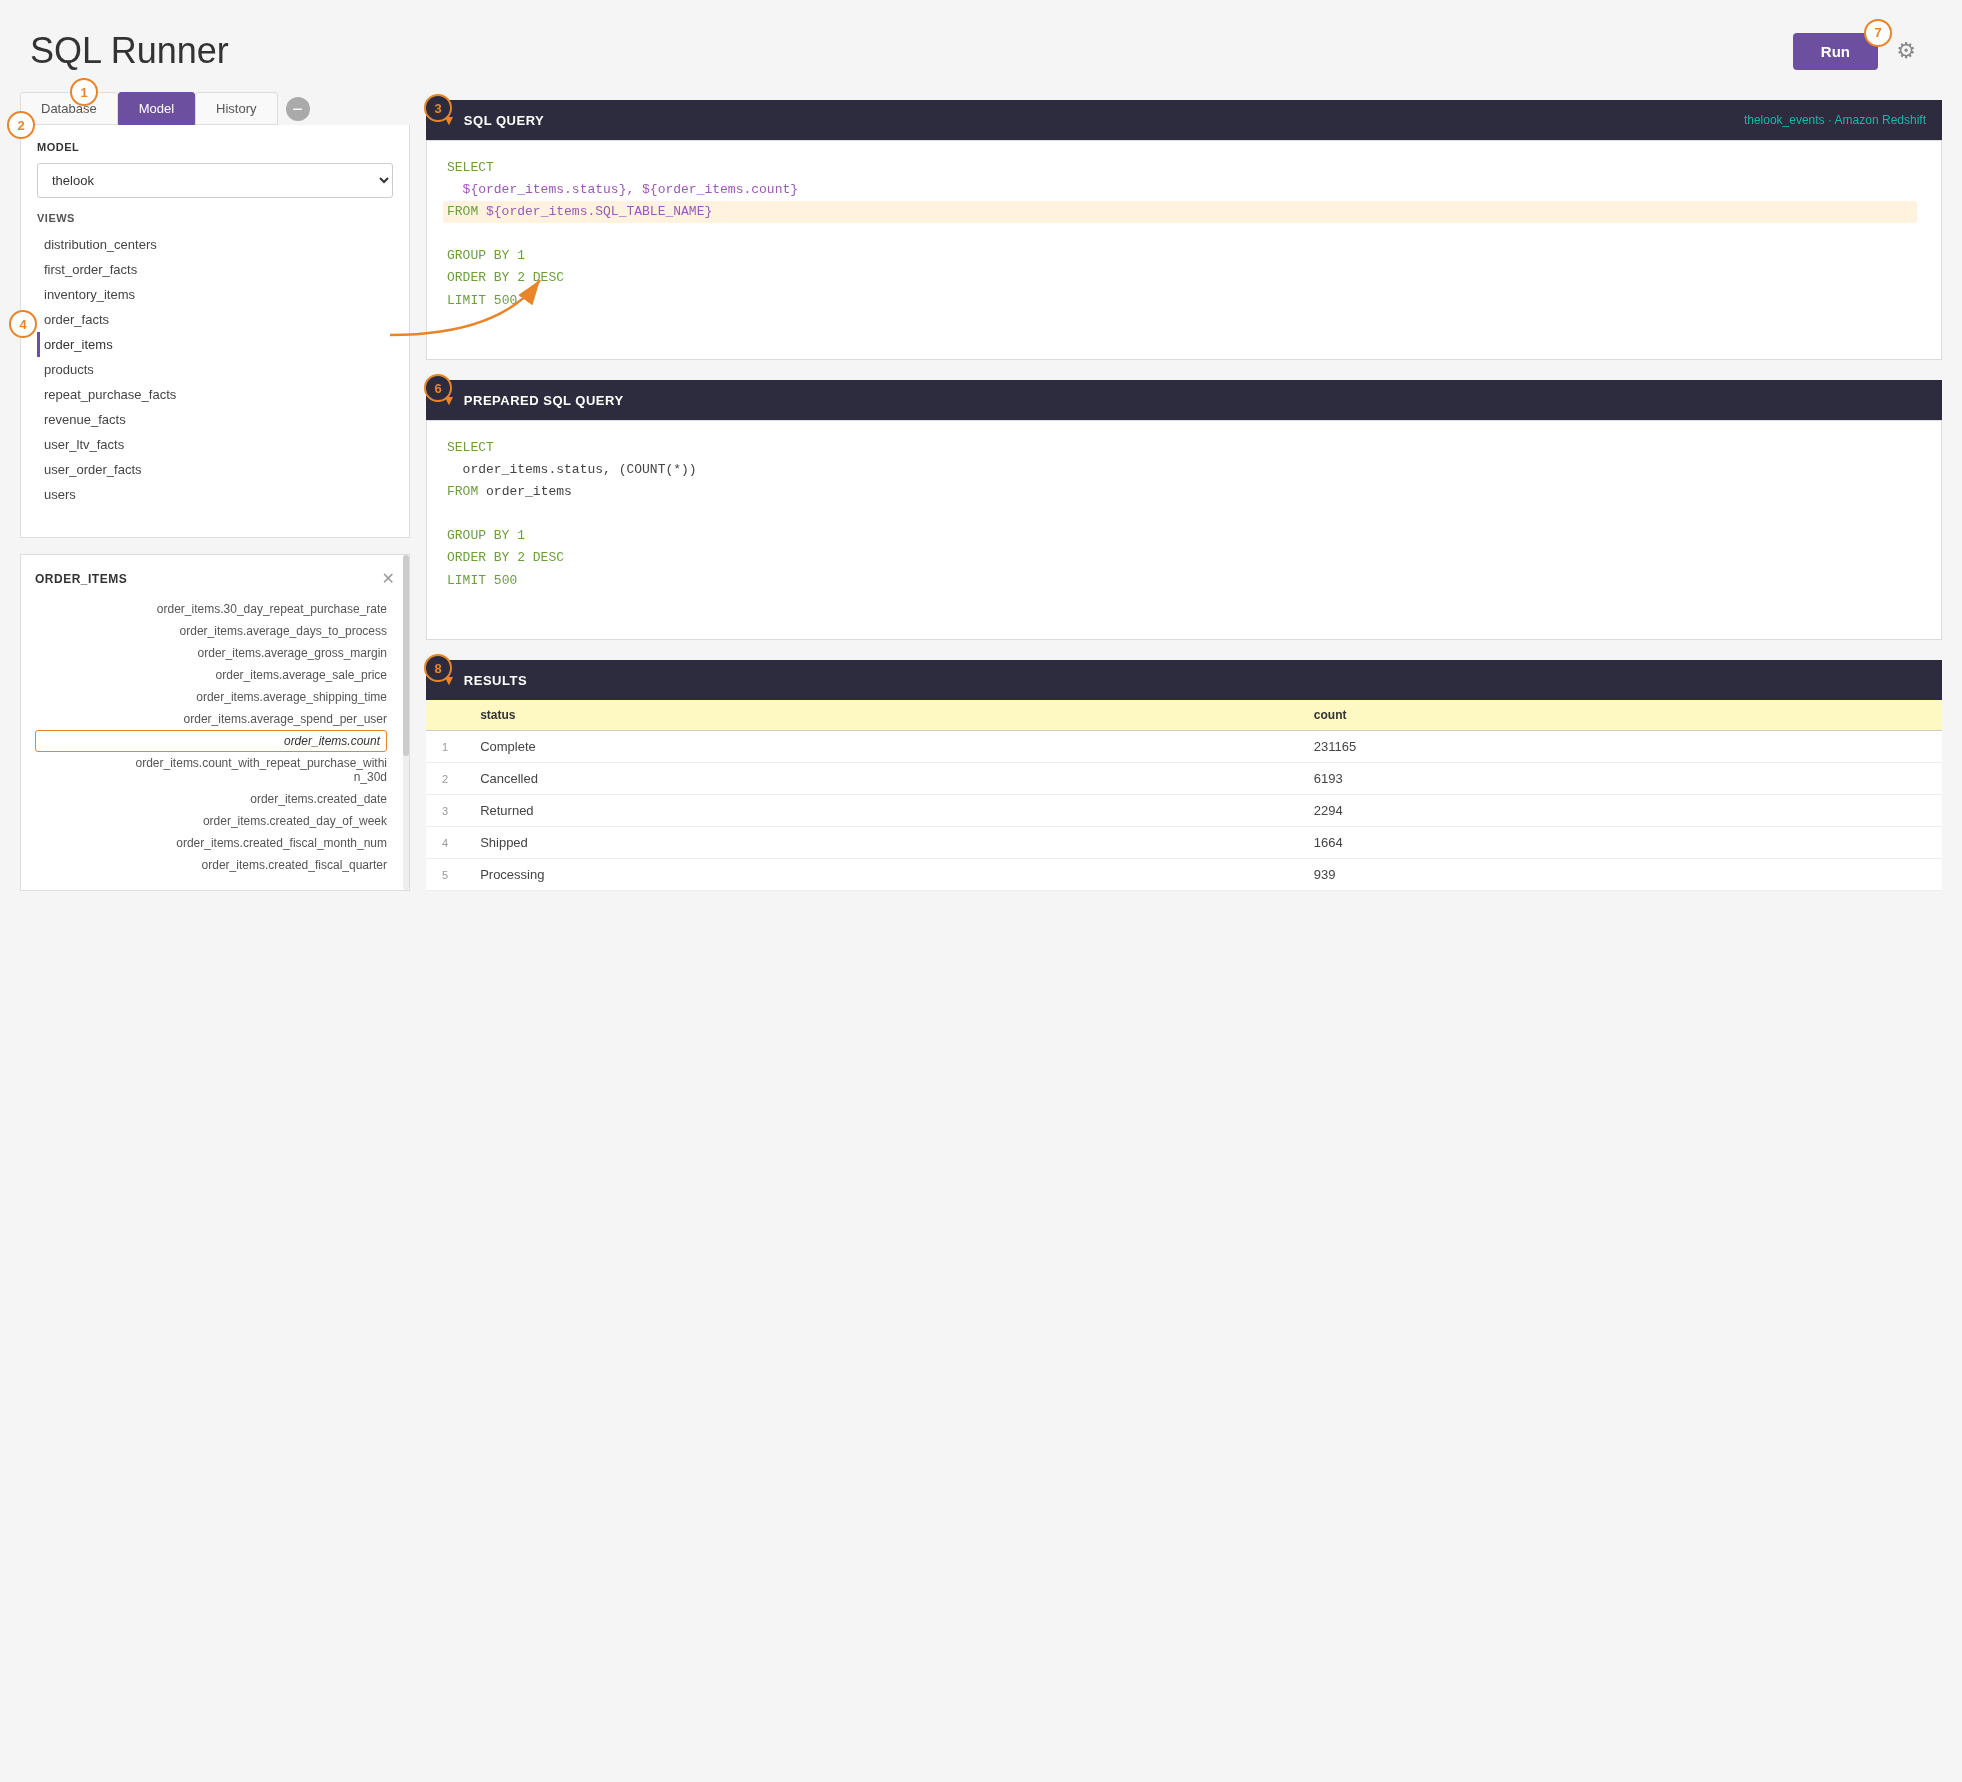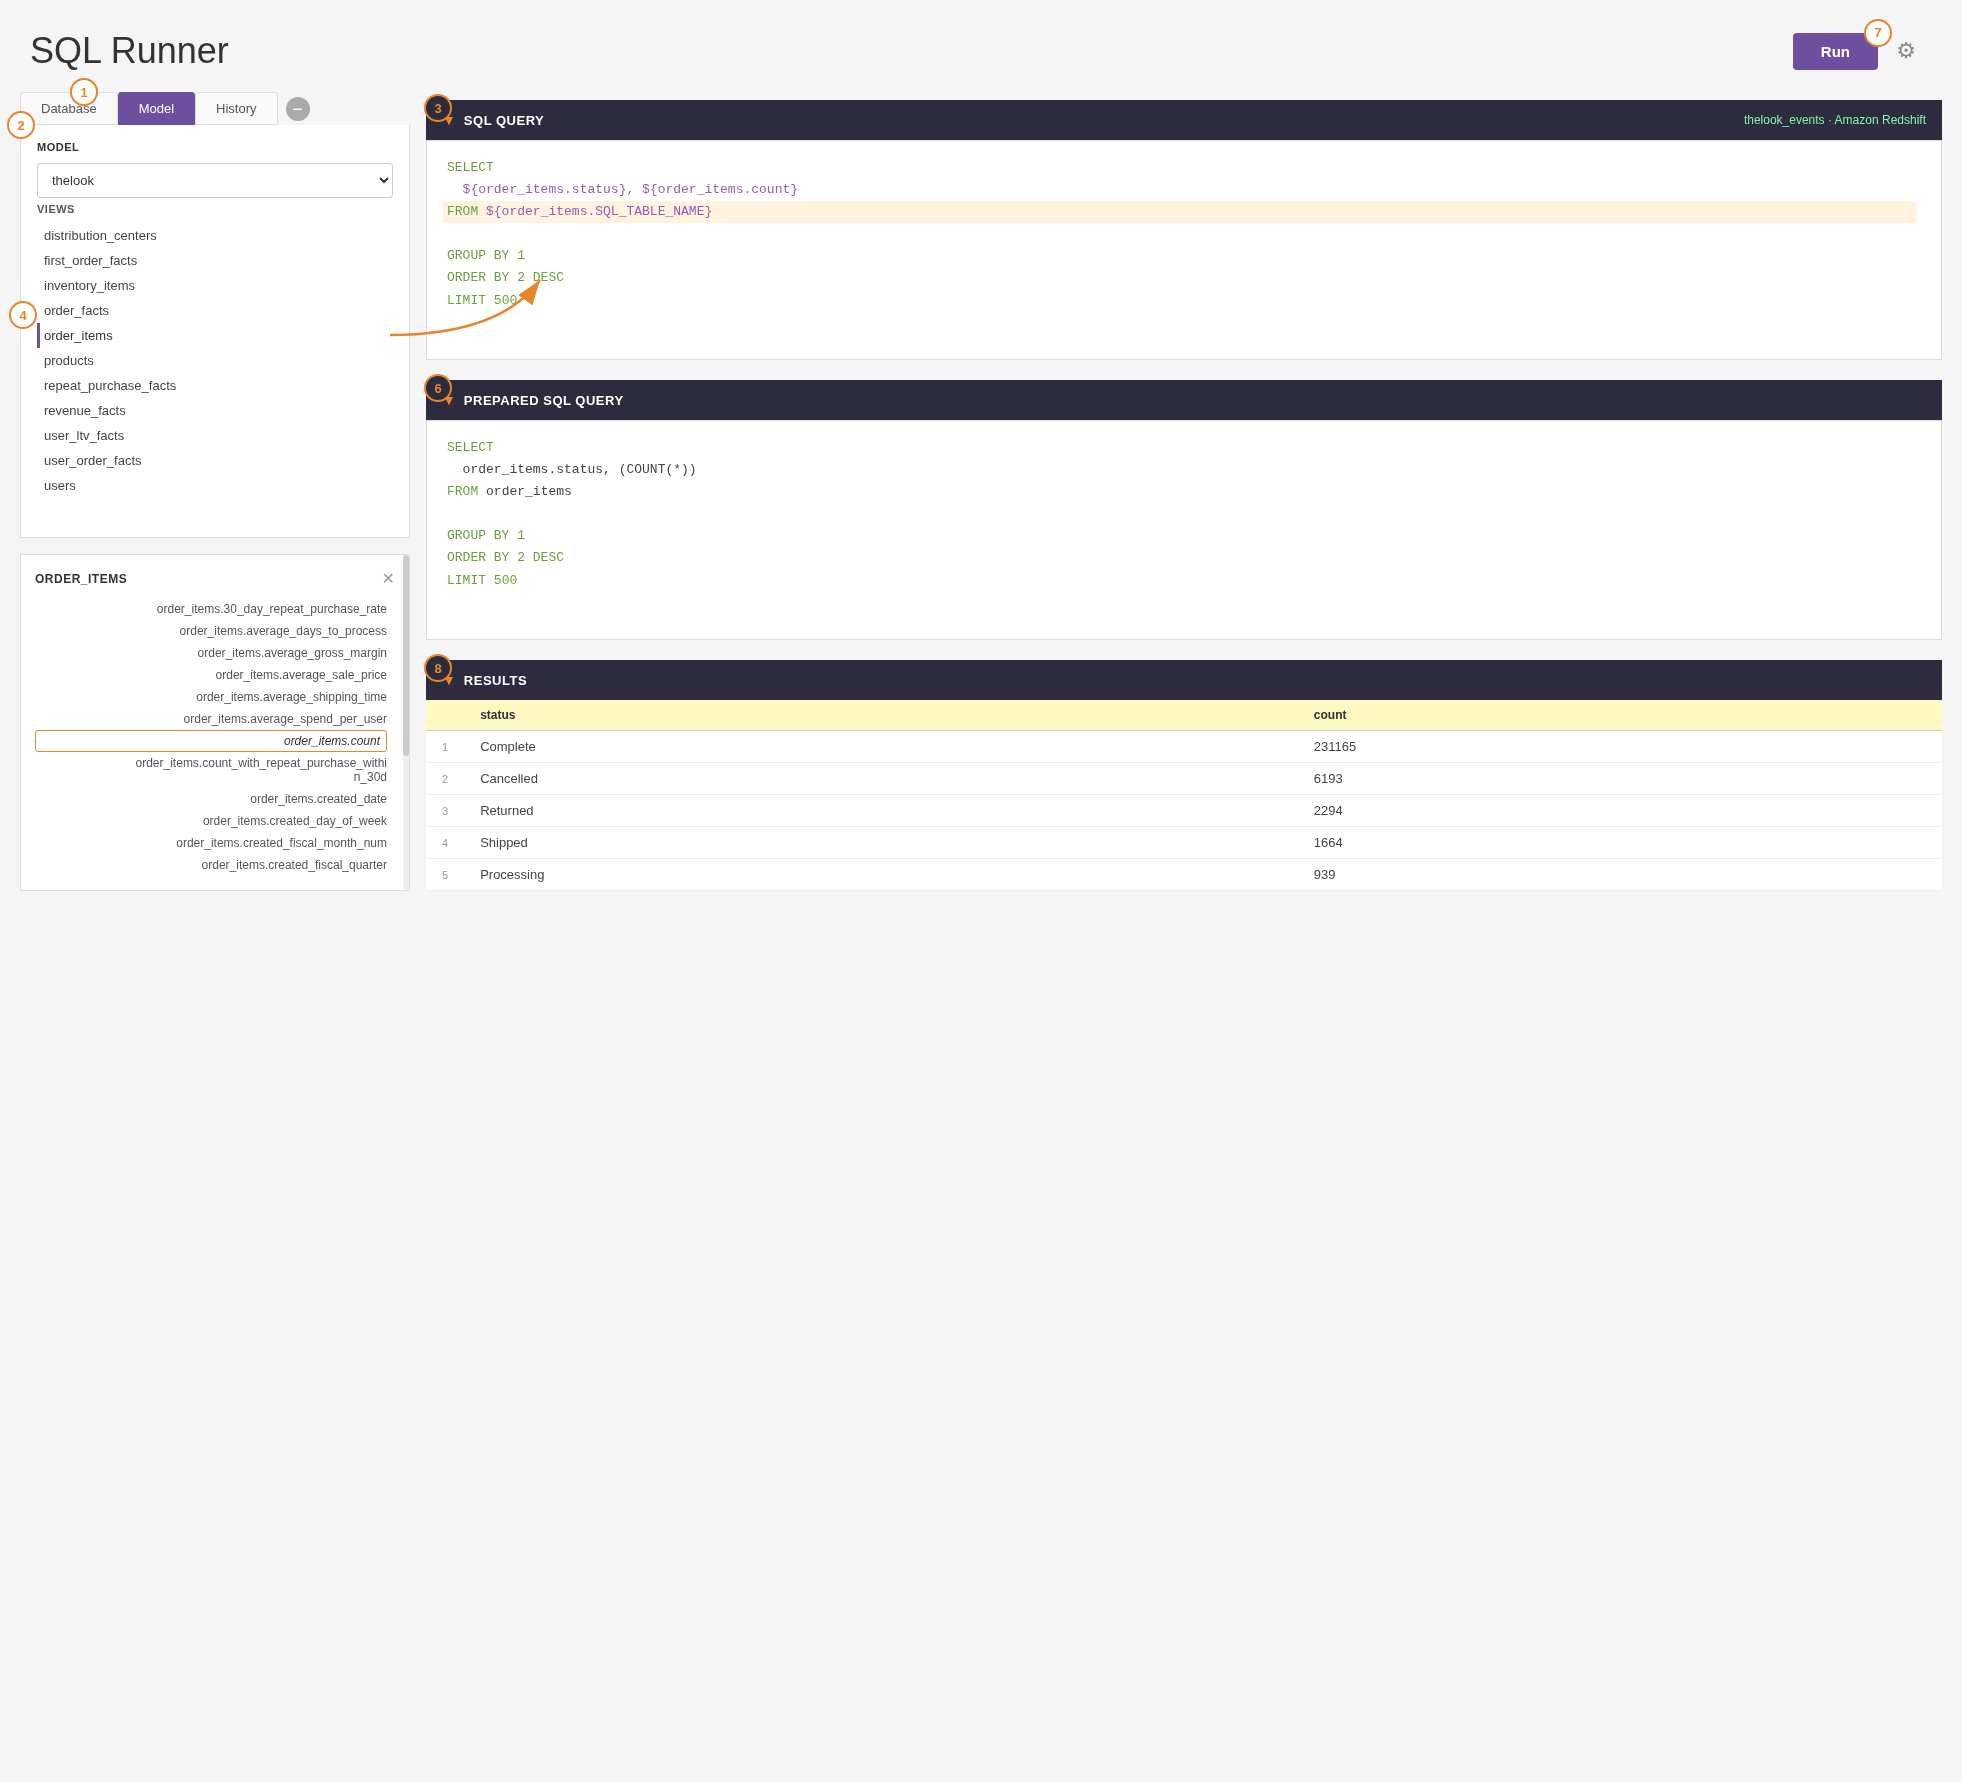--- a/index.html
+++ b/index.html
@@ -151,21 +151,21 @@
     }
     .model-select {
       width: 100%;
       padding: 8px 10px;
       border: 1px solid #ccc;
       border-radius: 3px;
       font-size: 13px;
       background: white;
       color: #333;
       appearance: auto;
-      margin-bottom: 5px;
+      margin-bottom: 14px;
     }
     .views-label {
       font-size: 11px;
       font-weight: 700;
       color: #555;
       letter-spacing: 0.5px;
       margin-bottom: 8px;
     }
     .view-item {
       padding: 5px 0 5px 4px;
@@ -255,21 +255,21 @@
       position: relative;
     }
     .section-title {
       font-size: 13px;
       font-weight: 700;
       letter-spacing: 0.5px;
       color: white;
     }
     .section-subtitle {
       font-size: 12px;
-      color: #86efac;
+      color: #14b8a6;
     }
     .chevron {
       color: #e8852a;
       font-size: 14px;
     }
     .badge-3 {
       width: 28px;
       height: 28px;
       border-radius: 50%;
       border: 2.5px solid #e8852a;

